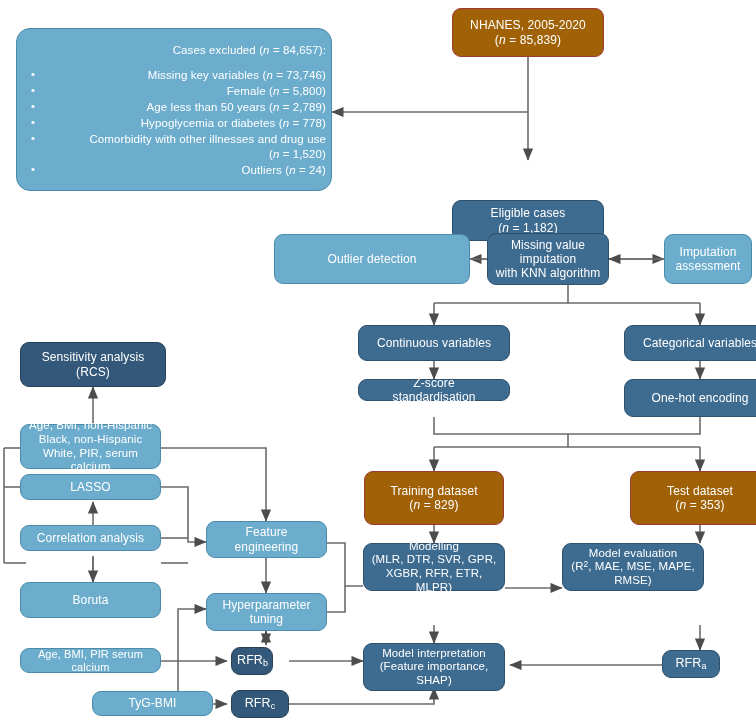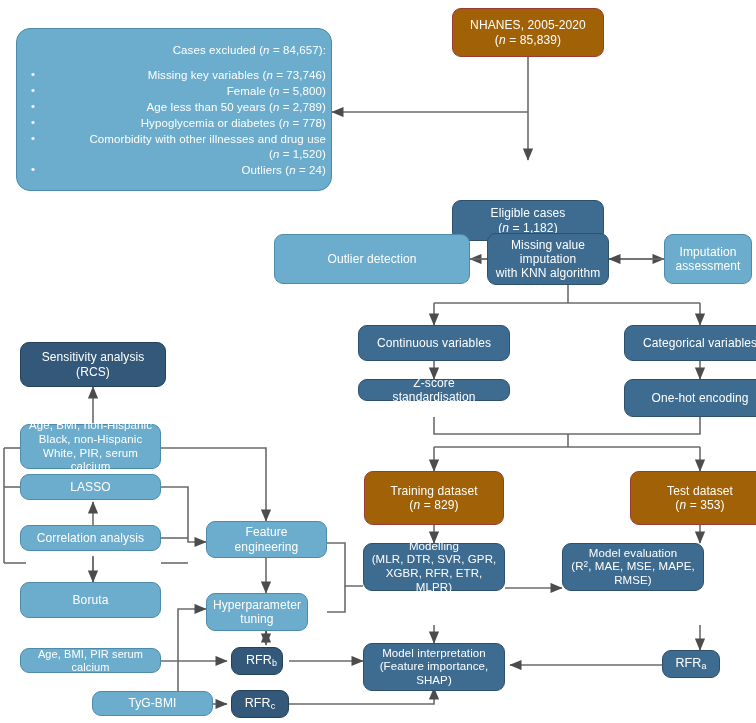--- a/index.html
+++ b/index.html
@@ -264,40 +264,40 @@
   </div>
 
   <div class="node lblue" style="left:20px;top:582px;width:141px;height:36px;font-size:12px;">
     <span class="txt">Boruta</span>
   </div>
 
   <div class="node lblue" style="left:206px;top:521px;width:121px;height:37px;font-size:12px;">
     <span class="txt">Feature engineering</span>
   </div>
 
-  <div class="node lblue" style="left:206px;top:593px;width:102px;height:38px;font-size:12px;">
+  <div class="node lblue" style="left:206px;top:593px;width:121px;height:38px;font-size:12px;">
     <span class="txt">
       <span>Hyperparameter</span><br>
       <span>tuning</span>
     </span>
   </div>
 
   <div class="node lblue" style="left:20px;top:648px;width:141px;height:25px;font-size:11px;">
     <span class="txt">Age, BMI, PIR serum calcium</span>
   </div>
 
   <div class="node lblue" style="left:92px;top:691px;width:121px;height:25px;font-size:12px;">
     <span class="txt">TyG-BMI</span>
   </div>
 
   <div class="node dblue" style="left:662px;top:650px;width:58px;height:28px;font-size:12.5px;">
     <span class="txt"><span>RFR</span><span class="sub">a</span></span>
   </div>
 
-  <div class="node navy" style="left:231px;top:647px;width:52px;height:28px;font-size:12.5px;text-align:right;">
+  <div class="node navy" style="left:231px;top:647px;width:42px;height:28px;font-size:12.5px;text-align:right;">
     <span class="txt"><span>RFR</span><span class="sub">b</span></span>
   </div>
 
   <div class="node navy" style="left:231px;top:690px;width:58px;height:28px;font-size:12.5px;">
     <span class="txt"><span>RFR</span><span class="sub">c</span></span>
   </div>
 
 </div>
 
 </body></html>

